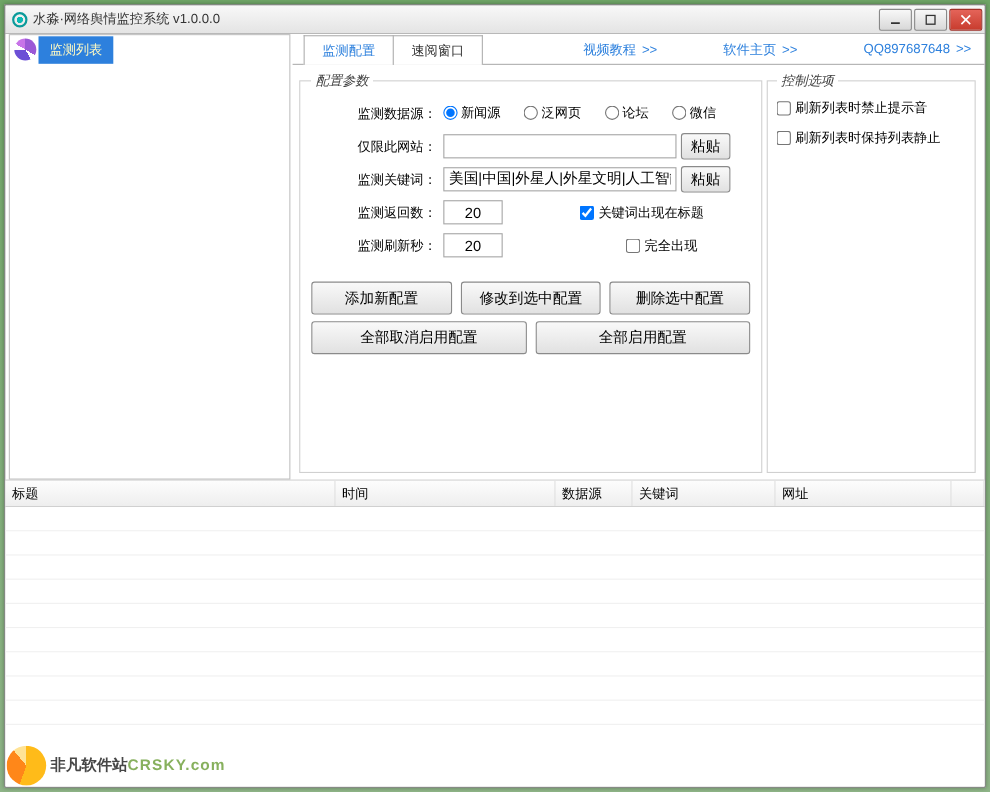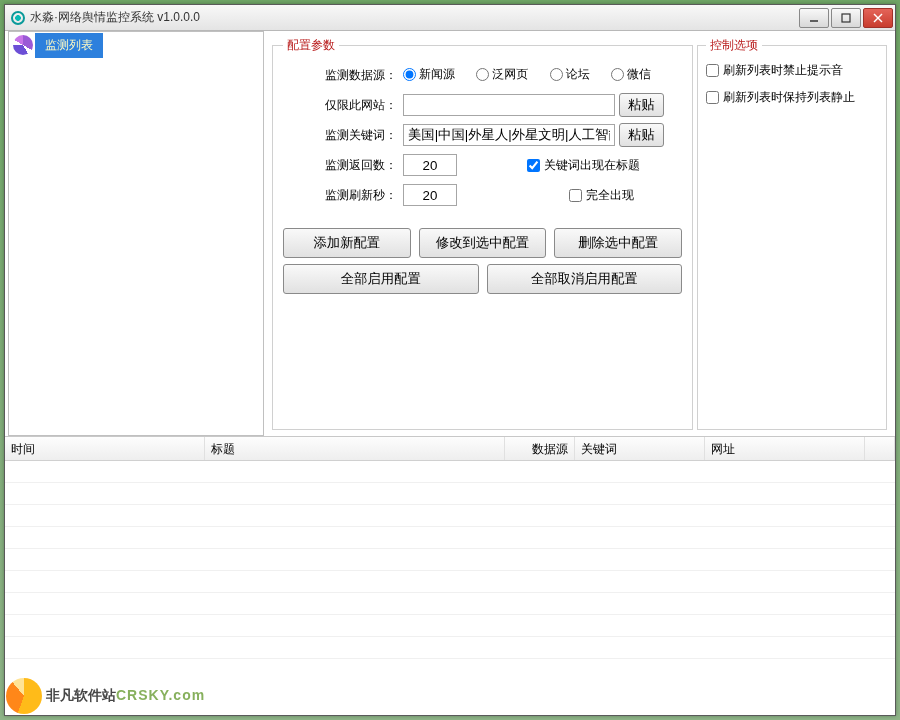--- a/index.html
+++ b/index.html
@@ -105,21 +105,21 @@
 
 .config-area {
   flex: 1; display: flex;
   padding: 6px 8px 6px 6px;
 }
 fieldset.params {
   flex: 1; border: 1px solid #d0d0d0;
   padding: 6px 10px 10px;
   min-width: 0;
 }
-fieldset legend { padding: 0 4px; color: #b91c1c; }
+fieldset legend { padding: 0 4px; color: #404040; font-style: italic; }
 fieldset.controls {
   width: 190px;
   border: 1px solid #d0d0d0;
   padding: 8px 8px;
   margin-left: 4px;
 }
 .row { display: flex; align-items: center; height: 30px; }
 .rowlabel { width: 76px; text-align: right; margin-right: 6px; margin-left: 38px; }
 .radios label { margin-right: 18px; display: inline-flex; align-items: center; }
 .radios input[type=radio] { margin-right: 3px; }
@@ -162,21 +162,21 @@
 }
 .thead {
   height: 24px; display: flex;
   background: linear-gradient(to bottom, #fdfdfd, #eee);
   border-bottom: 1px solid #d0d0d0;
 }
 .th {
   padding: 4px 6px;
   border-right: 1px solid #e0e0e0;
 }
-.th1 { width: 200px; } .th2 { flex: 1; min-width:0; } .th3 { width: 70px; text-align: right; }
+.th1 { width: 200px; } .th2 { flex: 1; min-width:0; } .th3 { width: 70px; }
 .th4 { width: 130px; } .th5 { width: 160px; } .th6 { width: 30px; }
 .tbody { flex: 1; background: #fff; }
 .tr { height: 22px; border-bottom: 1px solid #f0f0f0; }
 .watermark {
   position: fixed; left: 6px; bottom: 6px;
   display: flex; align-items: center;
   opacity: 0.9;
 }
 .wm-icon {
   width: 36px; height: 36px;
@@ -218,20 +218,29 @@
   <div class="client">
     <div class="upper">
       <div class="sidebar">
         <div class="sidebar-header">
           <div class="swirl-icon"></div>
           <div class="sidebar-tab">监测列表</div>
         </div>
       </div>
 
       <div class="main-panel">
+        <div class="topnav">
+          <div class="navtab active">监测配置</div>
+          <div class="navtab">速阅窗口</div>
+          <div class="navlink">
+            <span><span>视频教程</span> <span class="arrow">&gt;&gt;</span></span>
+            <span><span>软件主页</span> <span class="arrow">&gt;&gt;</span></span>
+            <span><span>QQ897687648</span> <span class="arrow">&gt;&gt;</span></span>
+          </div>
+        </div>
 
         <div class="config-area">
           <fieldset class="params">
             <legend>配置参数</legend>
 
             <div class="row">
               <div class="rowlabel">监测数据源：</div>
               <div class="radios">
                 <label>
                     <input type="radio" name="src" checked="" style="">
@@ -281,22 +290,22 @@
                 <span>完全出现</span>
               </div>
             </div>
 
             <div class="btnrow">
               <button class="btn">添加新配置</button>
               <button class="btn">修改到选中配置</button>
               <button class="btn">删除选中配置</button>
             </div>
             <div class="btnrow" style="margin-top:6px">
+              <button class="btn">全部取消启用配置</button>
               <button class="btn">全部启用配置</button>
-              <button class="btn">全部取消启用配置</button>
             </div>
           </fieldset>
 
           <fieldset class="controls">
             <legend>控制选项</legend>
             <div class="ctrl-chk">
               <input type="checkbox" style="">
               <span>刷新列表时禁止提示音</span>
             </div>
             <div class="ctrl-chk">
@@ -304,22 +313,22 @@
               <span>刷新列表时保持列表静止</span>
             </div>
           </fieldset>
         </div>
       </div>
     </div>
 
 
     <div class="table-wrap">
       <div class="thead">
+        <div class="th th2">标题</div>
         <div class="th th1">时间</div>
-        <div class="th th2">标题</div>
         <div class="th th3">数据源</div>
         <div class="th th4">关键词</div>
         <div class="th th5">网址</div>
         <div class="th th6"></div>
       </div>
       <div class="tbody">
         <div class="tr"></div>
         <div class="tr"></div>
         <div class="tr"></div>
         <div class="tr"></div>

